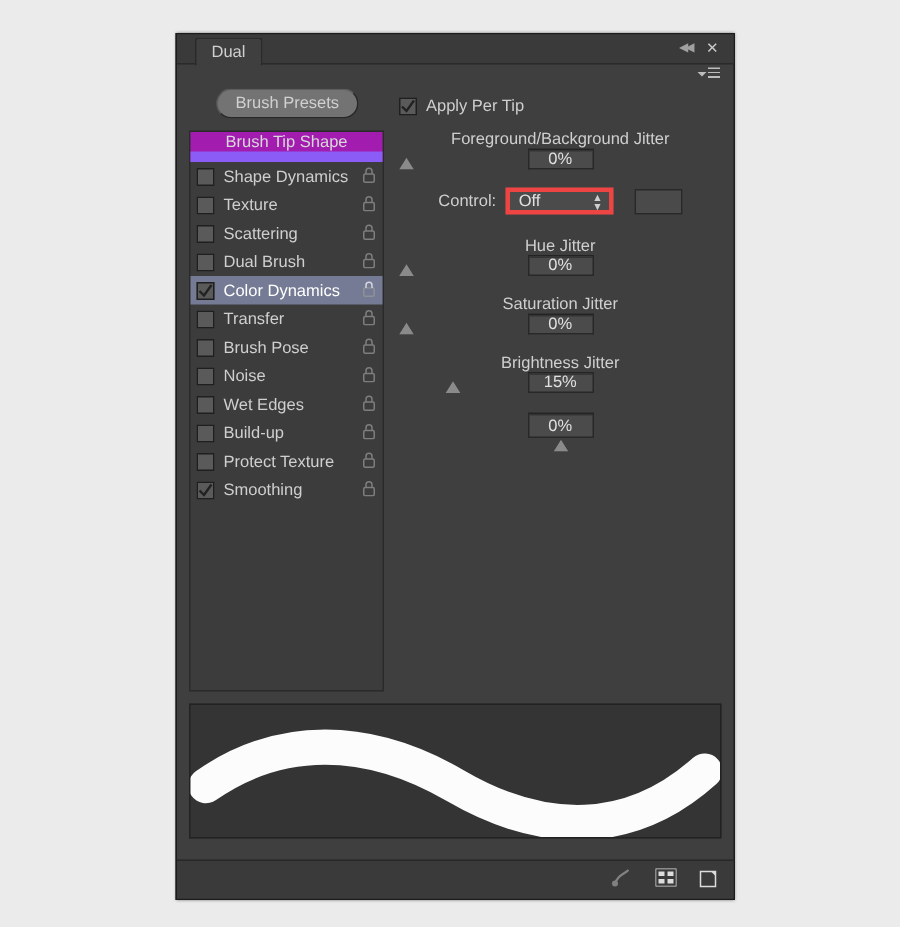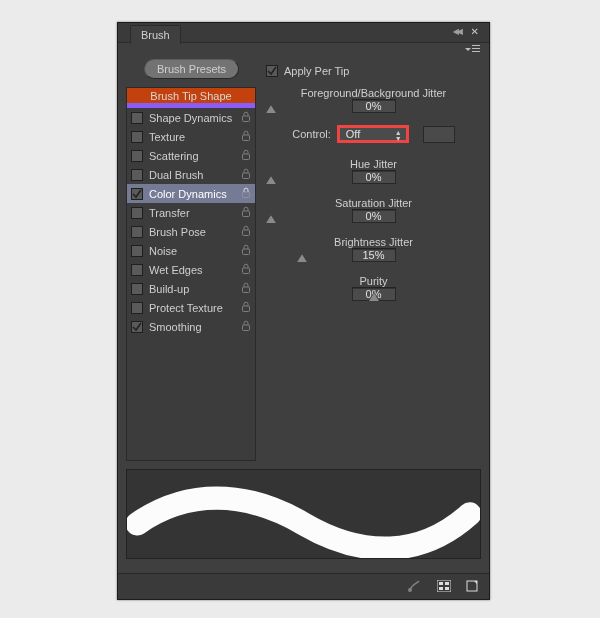--- a/index.html
+++ b/index.html
@@ -57,21 +57,21 @@
     color: #d0d0d0;
     cursor: pointer;
   }
   .sidebar {
     position: absolute; left: 0; top: 28px; width: 130px; bottom: 98px;
     border: 1px solid #2a2a2a;
     background: #3c3c3c;
   }
   .side-head {
     height: 20px; display:flex; align-items:center; justify-content:center;
-    background: #c2410c; border-bottom:5px solid #8b5cf6; color:#d8d8d8;
+    background: #a21caf; border-bottom:7px solid #8b5cf6; color:#d8d8d8;
   }
   .side-row {
     height: 19px; display:flex; align-items:center;
     padding: 0 4px;
     color:#cfcfcf; cursor:pointer;
     position:relative;
   }
   .side-row.selected { background:#757b94; color:#fff; }
   .side-row .cb {
     width:12px; height:12px; border:1px solid #1f1f1f;
@@ -147,21 +147,21 @@
   }
   .footer .ico { opacity:.55; cursor:pointer; }
   .footer .ico.on { opacity:.95; }
 </style>
 </head>
 <body>
 
 <div class="panel">
 
   <div class="titlebar">
-    <div class="tab">Brush</div>
+    <div class="tab">Dual</div>
     <span class="collapse-arrows">◀◀</span>
     <span class="close-x">✕</span>
   </div>
   <div class="menu-btn">
     <span class="tri"></span>
       <span class="lines"></span>
   </div>
 
   <div class="body-area">
 
@@ -325,21 +325,20 @@
 
       <div class="field" style="margin-top:10px;">
         <span class="lbl">Brightness Jitter</span>
         <span class="valbox">15%</span>
       </div>
       <div class="slider-track">
         <span class="thumb" id="thumb-bri" style="left: 30.75px;"></span>
       </div>
 
       <div class="field" style="margin-top:10px;">
-        <span class="lbl">Purity</span>
         <span class="valbox">0%</span>
       </div>
       <div class="slider-track">
         <span class="thumb" id="thumb-pur" style="left: 102.5px;"></span>
       </div>
 
     </div>
 
     <div class="preview">
       <svg viewBox="0 0 360 90">

